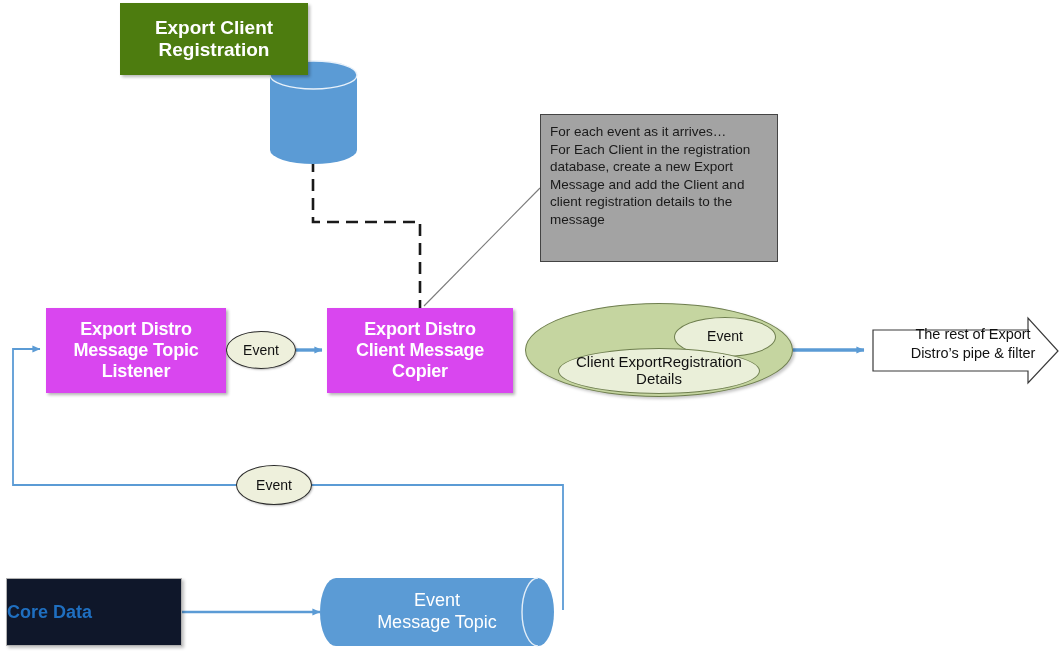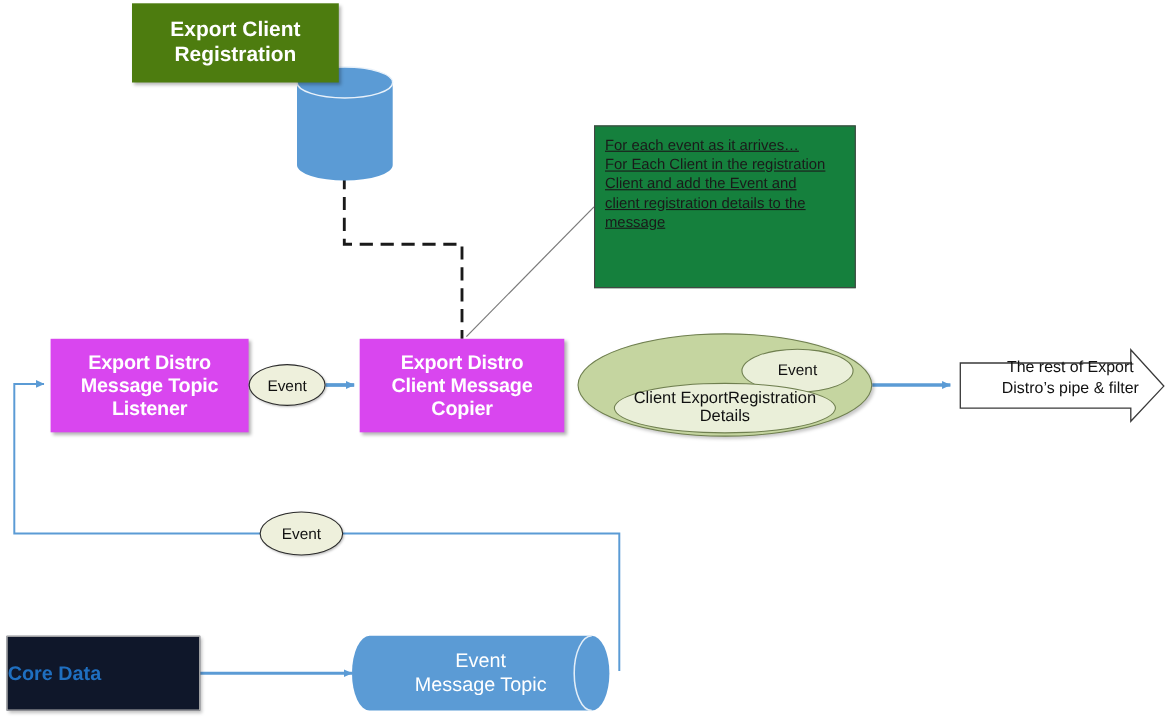--- a/index.html
+++ b/index.html
@@ -122,27 +122,26 @@
     display: flex;
     align-items: center;
     justify-content: center;
     text-align: center;
     color: #111111;
     line-height: 1.12;
   }
 
   
   .note {
-    background: #15803d;
+    background: #a3a3a3;
     border: 1.1px solid #444444;
     color: #1a1a1a;
     line-height: 1.30;
     padding: 8px 9px 6px 9px;
     z-index: 7;
-    text-decoration: underline;
   }
 
   
   .chev-text {
     position: absolute;
     left: 882px;
     top: 325px;
     width: 182px;
     text-align: center;
     color: #111111;
@@ -195,21 +194,22 @@
   <div class="node hdr" style="left:120px; top:3px; width:188px; height:72px; font-size:19px;">
     <div>
       <div>Export Client</div>
       <div>Registration</div>
     </div>
   </div>
 
   <div class="node note" style="left:540px; top:114px; width:238px; height:148px; font-size:13.5px;">
     <div>For each event as it arrives…</div>
     <div>For Each Client in the registration</div>
-    <div>Client and add the Event and</div>
+    <div>database, create a new Export</div>
+    <div>Message and add the Client and</div>
     <div>client registration details to the</div>
     <div>message</div>
   </div>
 
   <div class="node proc" style="left:46px; top:308px; width:180px; height:85px; font-size:18px;">
     <div class="proc-title">
       <div>Export Distro</div>
       <div>Message Topic</div>
       <div>Listener</div>
     </div>

